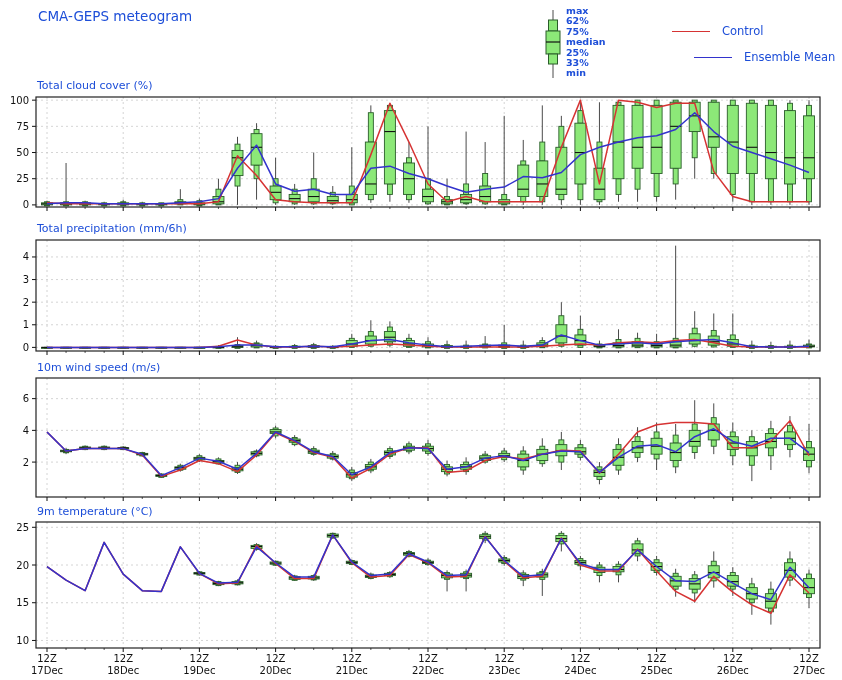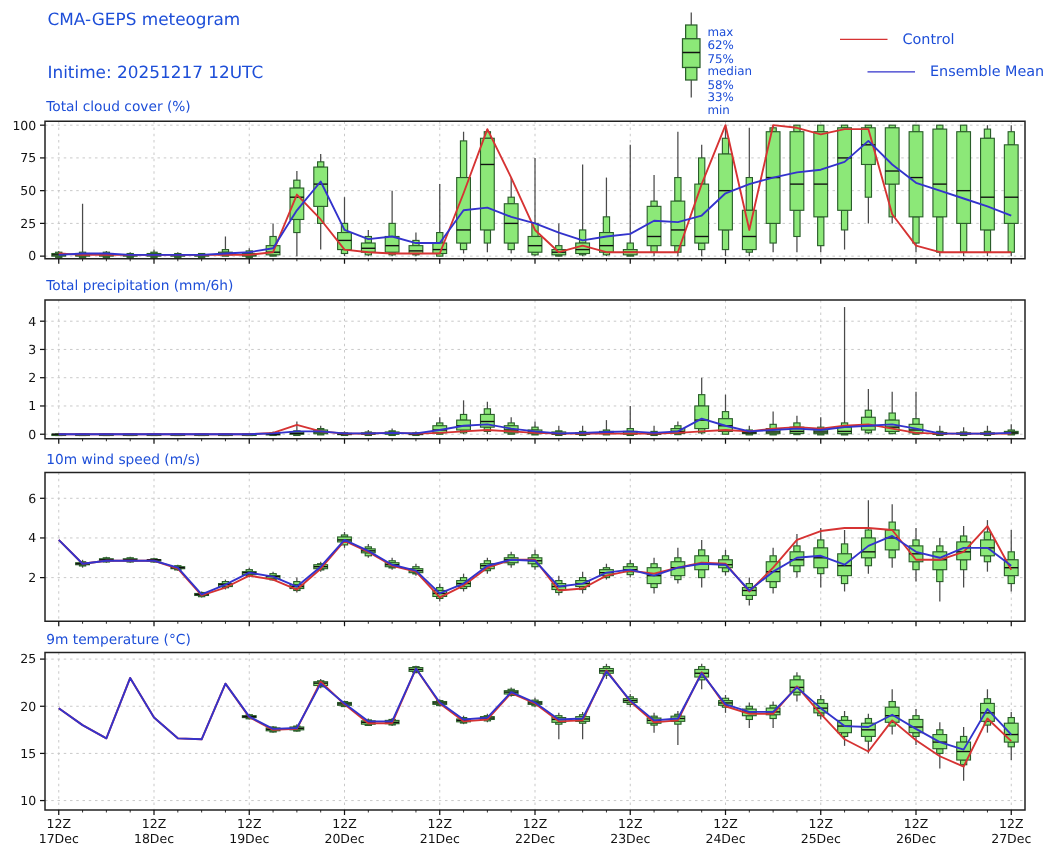--- a/index.html
+++ b/index.html
@@ -1,46 +1,45 @@
 <!DOCTYPE html>
 <html><head>
 <meta charset="utf-8">
 <style>
   html,body{margin:0;padding:0;background:#fff;}
   #stage{position:relative;width:842px;height:680px;background:#fff;font-family:"DejaVu Sans","Liberation Sans",sans-serif;color:#1d4ed8;overflow:hidden;}
   .hline{position:absolute;left:38px;font-size:13.5px;white-space:nowrap;}
   .ptitle{position:absolute;left:37px;font-size:11px;white-space:nowrap;}
-  #legend-box-labels{position:absolute;left:566px;top:22px;font-size:9.5px;line-height:10.4px;}
+  #legend-box-labels{position:absolute;left:566px;top:6px;font-size:9.5px;line-height:10.4px;font-weight:bold;}
   #legend-glyph{position:absolute;left:538px;top:6px;}
   .leg-entry{position:absolute;display:flex;align-items:center;}
   .leg-line{display:inline-block;width:38px;height:0;border-top:1.6px solid #000;margin-right:12px;}
   .leg-label{font-size:11.5px;white-space:nowrap;}
   #plot-svg{position:absolute;left:0;top:0;}
 </style>
 </head>
 <body>
 
 <div id="stage">
 
   <div class="hline" style="top:8px">CMA-GEPS meteogram</div>
-  <div class="hline" style="top:50px">Initime: 20251217 12UTC</div>
 
   <svg id="legend-glyph" width="30" height="80">
       <line x1="15" x2="15" y1="4" y2="72" stroke="#4a4a4a" stroke-width="1"></line>
       <rect x="10.5" y="14" width="9" height="11" fill="#8ce878" stroke="#2a5d2a" stroke-width="1"></rect>
       <rect x="8" y="25" width="14" height="23" fill="#8ce878" stroke="#2a5d2a" stroke-width="1"></rect>
       <rect x="10.5" y="48" width="9" height="10" fill="#8ce878" stroke="#2a5d2a" stroke-width="1"></rect>
       <line x1="8" x2="22" y1="36" y2="36" stroke="#111" stroke-width="1.2"></line>
     </svg>
   <div id="legend-box-labels">
     <div>max</div>
     <div>62%</div>
     <div>75%</div>
     <div>median</div>
-    <div>58%</div>
+    <div>25%</div>
     <div>33%</div>
     <div>min</div>
   </div>
 
   <div class="leg-entry" style="left:672px;top:24px">
     <span class="leg-line" id="leg-line-control" style="border-top-color: rgb(214, 51, 51);"></span>
     <span class="leg-label">Control</span>
   </div>
   <div class="leg-entry" style="left:694px;top:50px">
     <span class="leg-line" id="leg-line-ensemble" style="border-top-color: rgb(51, 51, 204);"></span>

